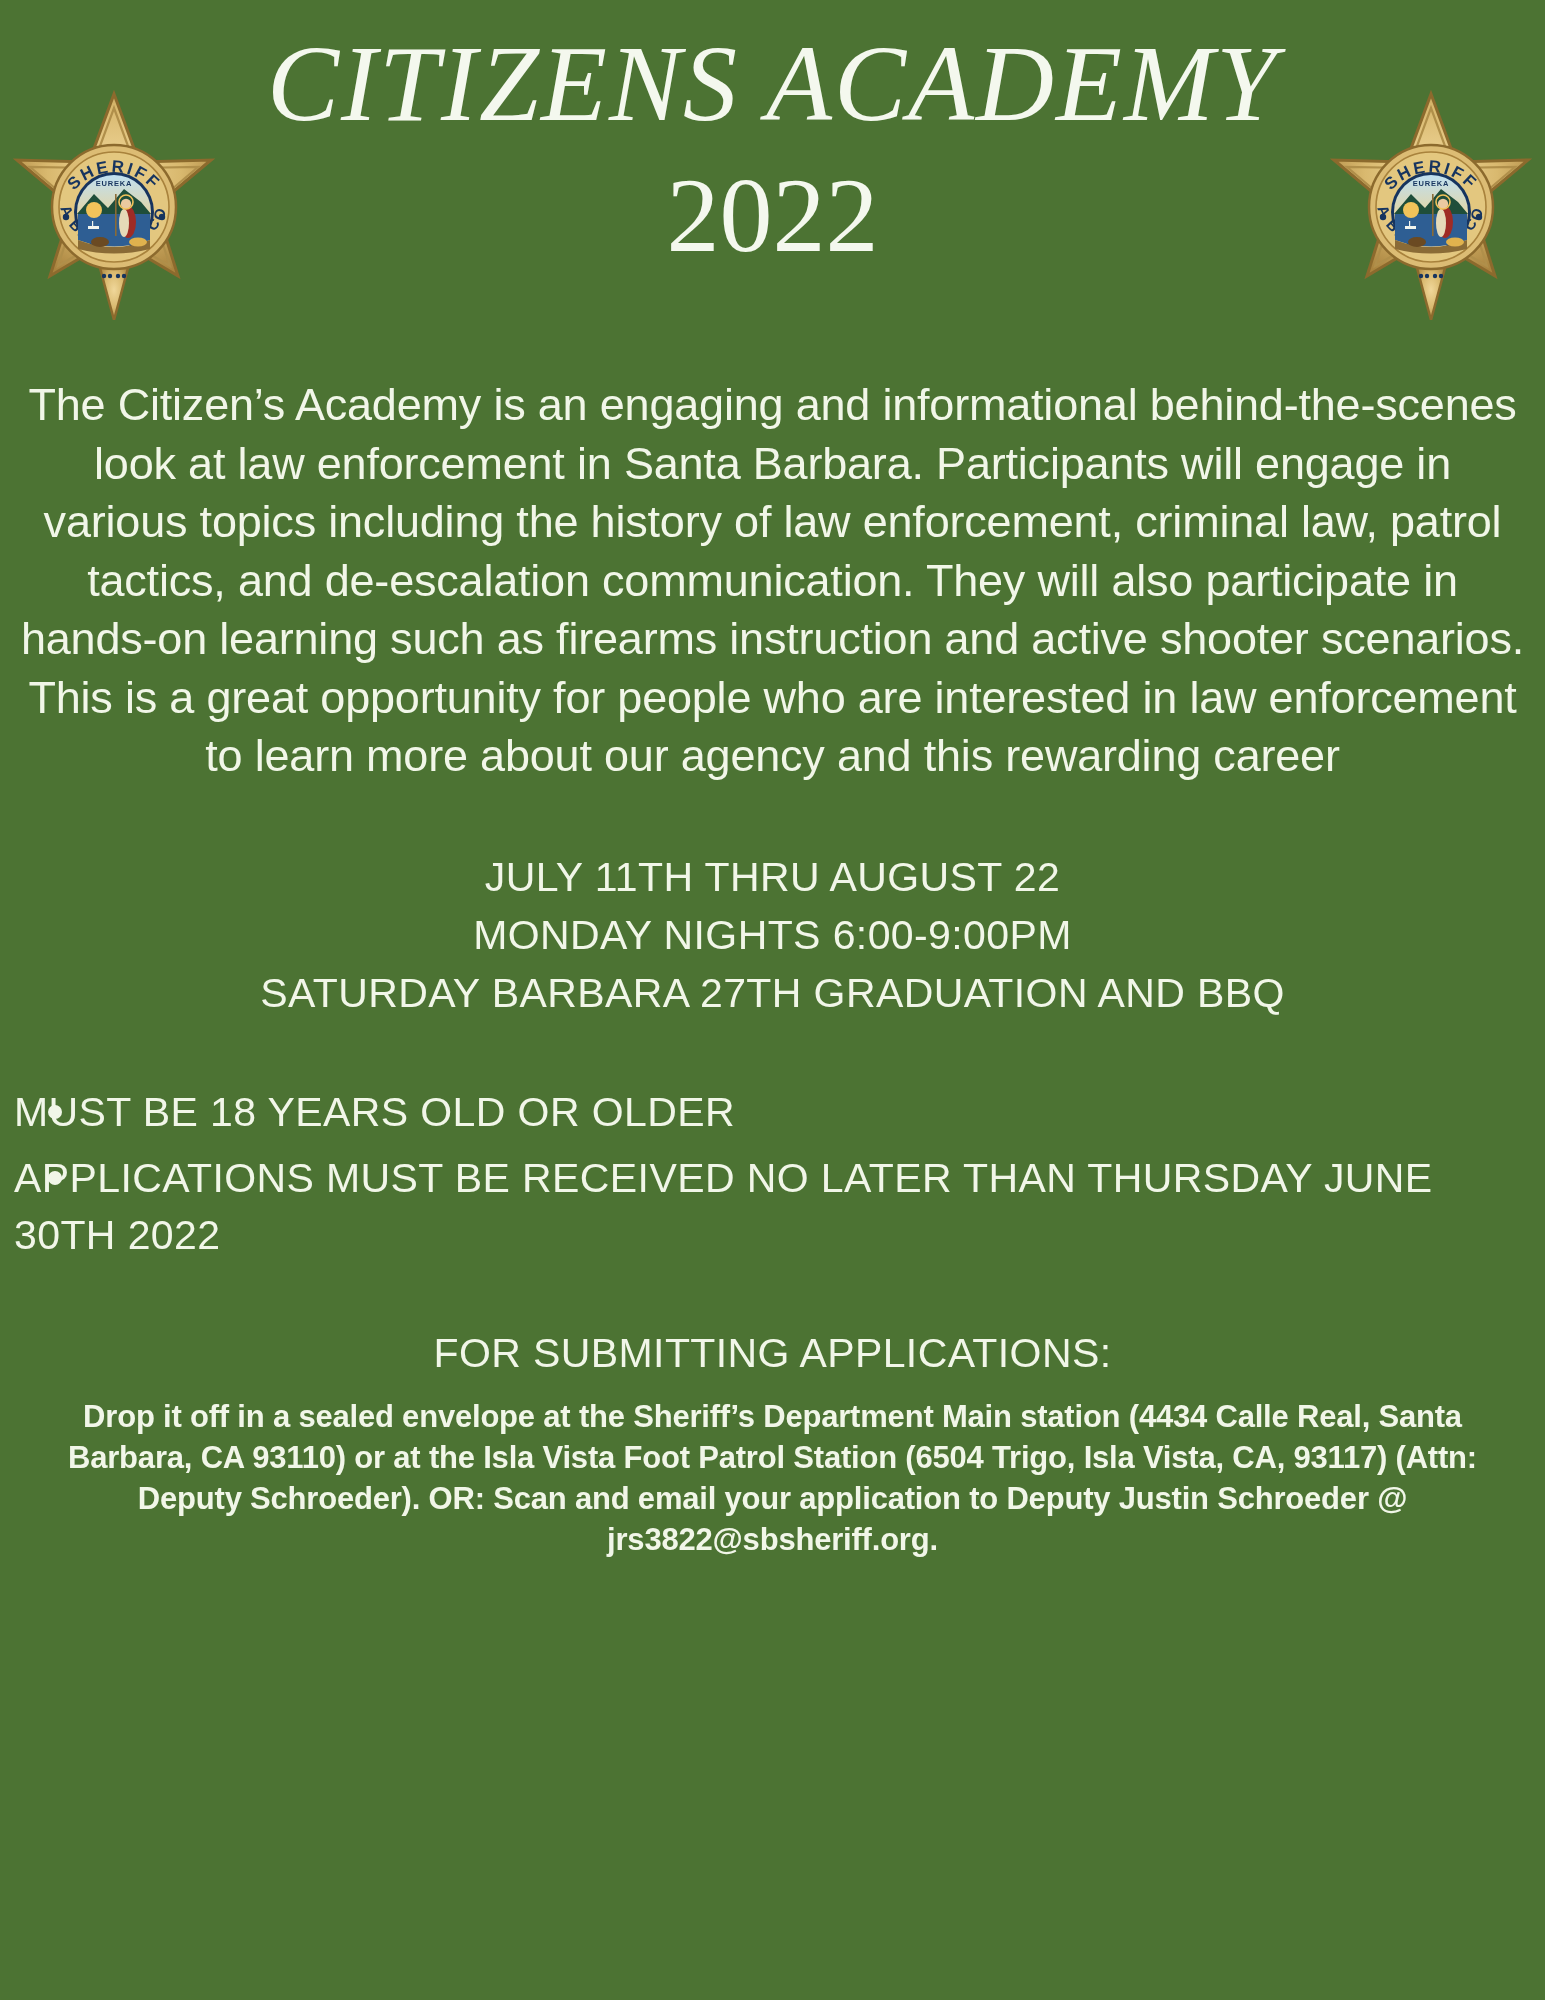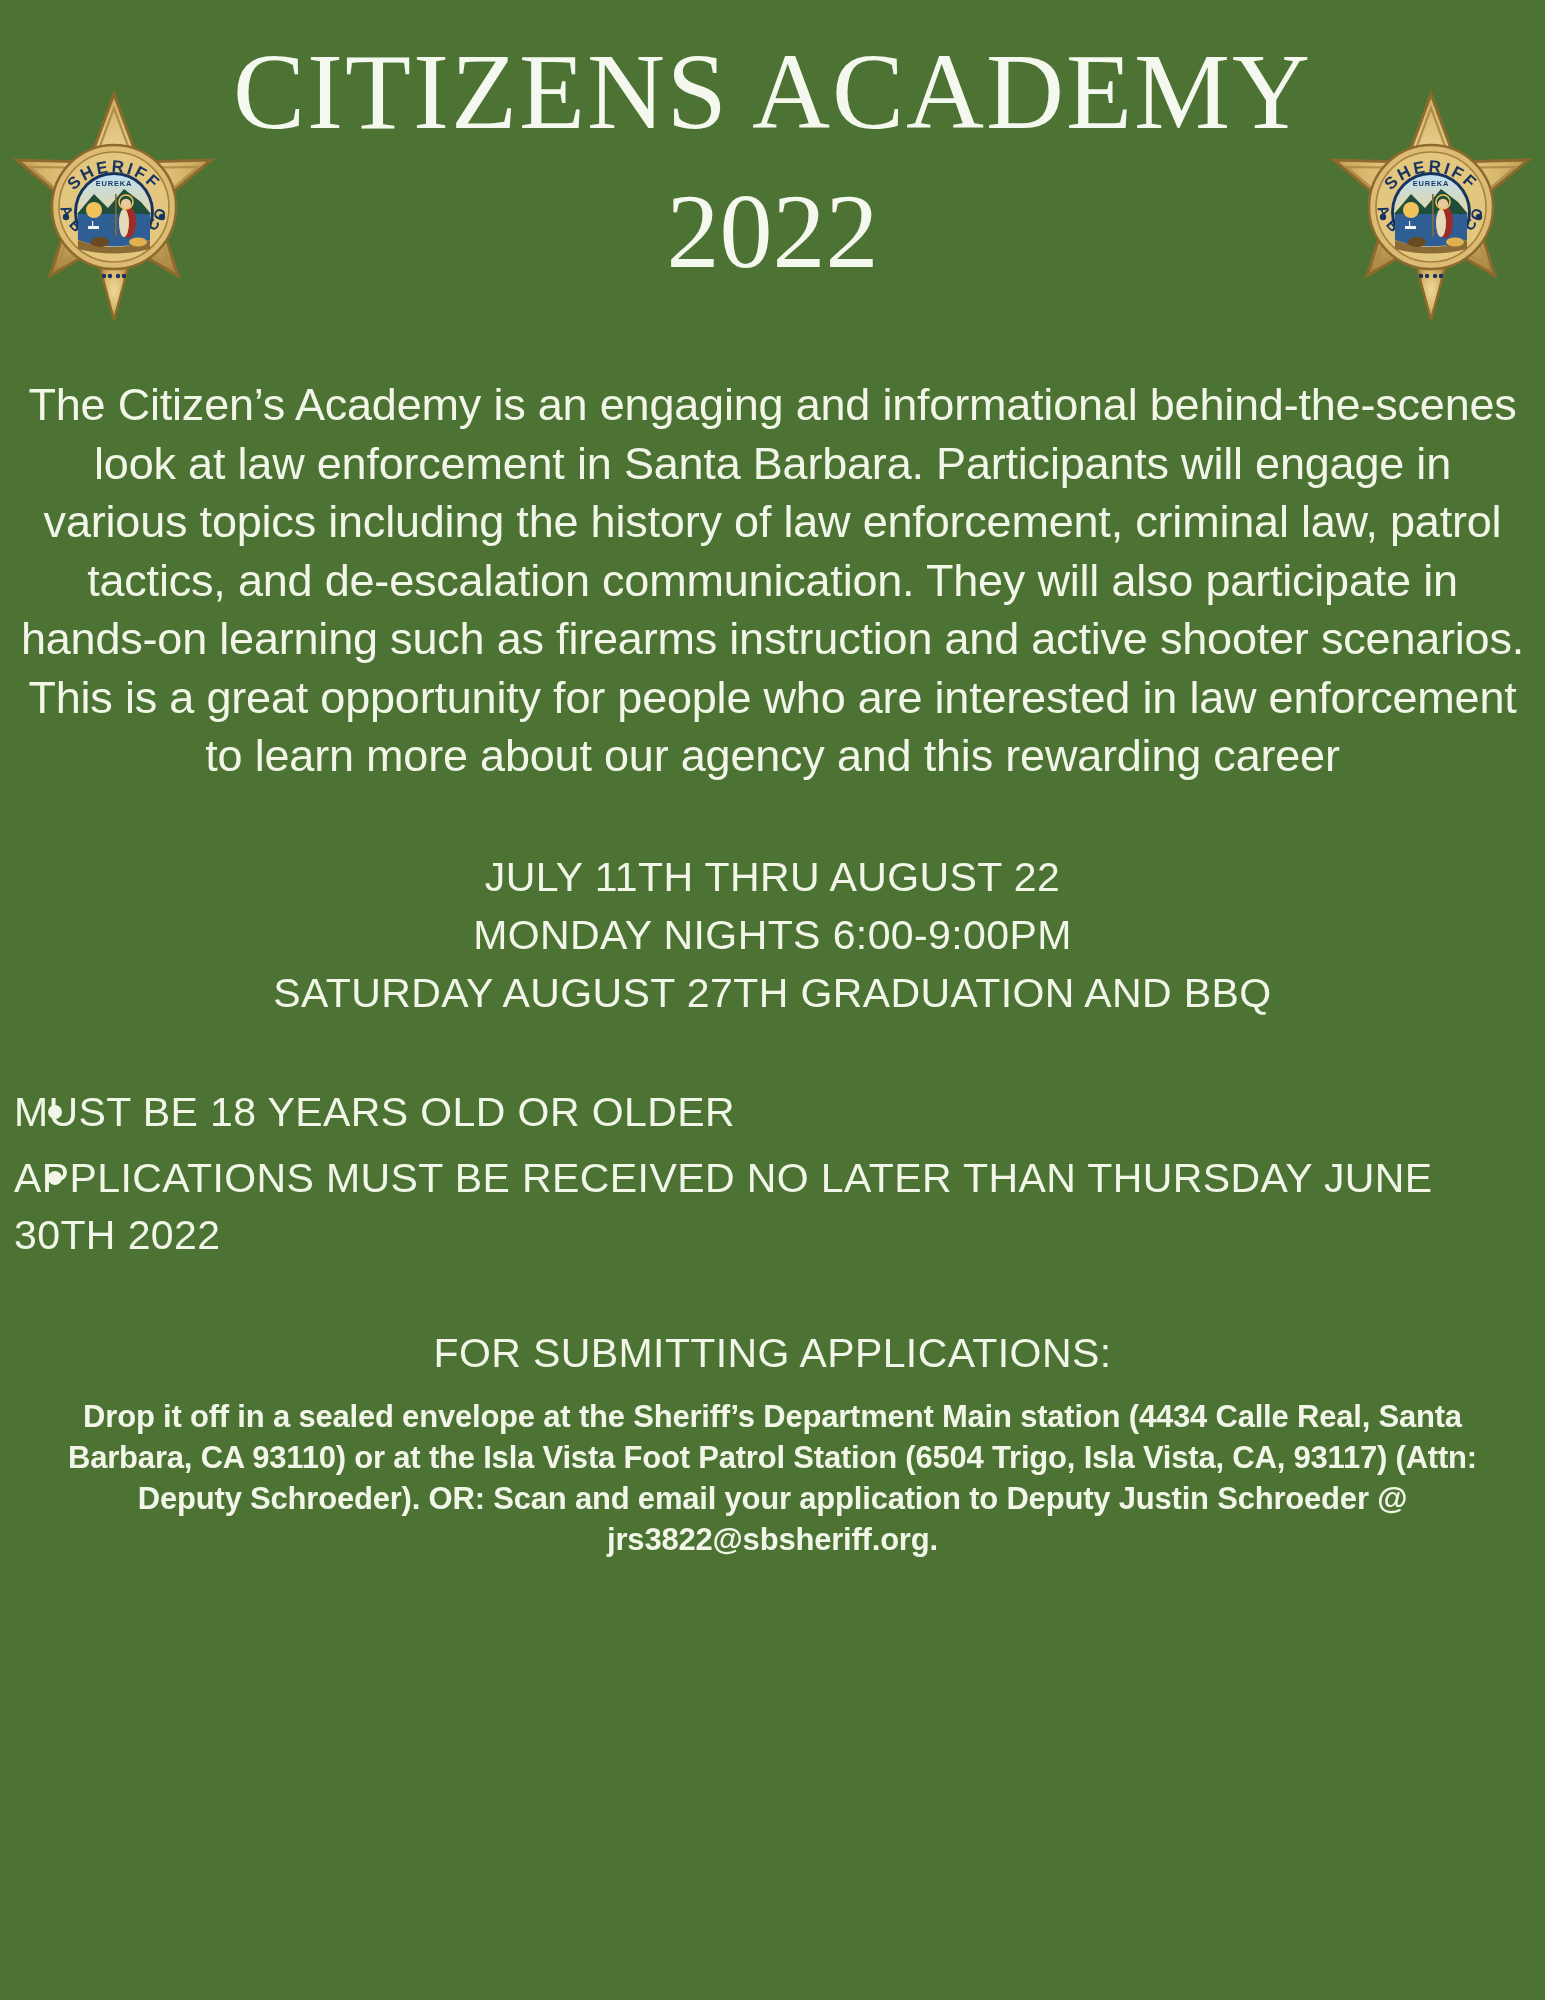--- a/index.html
+++ b/index.html
@@ -37,23 +37,24 @@
     text-align: center;
     pointer-events: none;
   }
 
   .main-title {
     font-family: "Liberation Serif", serif;
     color: #f4f8ee;
     font-size: 108px;
     line-height: 1.12;
     letter-spacing: 2px;
-    margin: 16px;
+    margin: 8px;
     padding-top: 16px;
     font-weight: 400;
+    font-style: italic;
   }
 
   .year-title {
     font-family: "Liberation Serif", serif;
     color: #f4f8ee;
     font-size: 106px;
     line-height: 1.0;
     margin: 5px;
     padding-top: 10px;
     font-weight: 400;
@@ -298,21 +299,21 @@
     </div>
   </div>
 
   <div class="content">
 
     <p class="intro-paragraph">The Citizen’s Academy is an engaging and informational behind-the-scenes look at law enforcement in Santa Barbara. Participants will engage in various topics including the history of law enforcement, criminal law, patrol tactics, and de-escalation communication. They will also participate in hands-on learning such as firearms instruction and active shooter scenarios. This is a great opportunity for people who are interested in law enforcement to learn more about our agency and this rewarding career</p>
 
     <div class="schedule">
       <p class="schedule-line">JULY 11TH THRU AUGUST 22</p>
       <p class="schedule-line">MONDAY NIGHTS 6:00-9:00PM</p>
-      <p class="schedule-line">SATURDAY AUGUST 27TH GRADUATION AND BBQ</p>
+      <p class="schedule-line">SATURDAY BARBARA 27TH GRADUATION AND BBQ</p>
     </div>
 
     <ul class="requirements">
       <li>
         <span class="bullet-dot"></span>
         <span>MUST BE 18 YEARS OLD OR OLDER</span>
       </li>
       <li>
         <span class="bullet-dot"></span>
         <span>APPLICATIONS MUST BE RECEIVED NO LATER THAN THURSDAY JUNE 30TH 2022</span>

